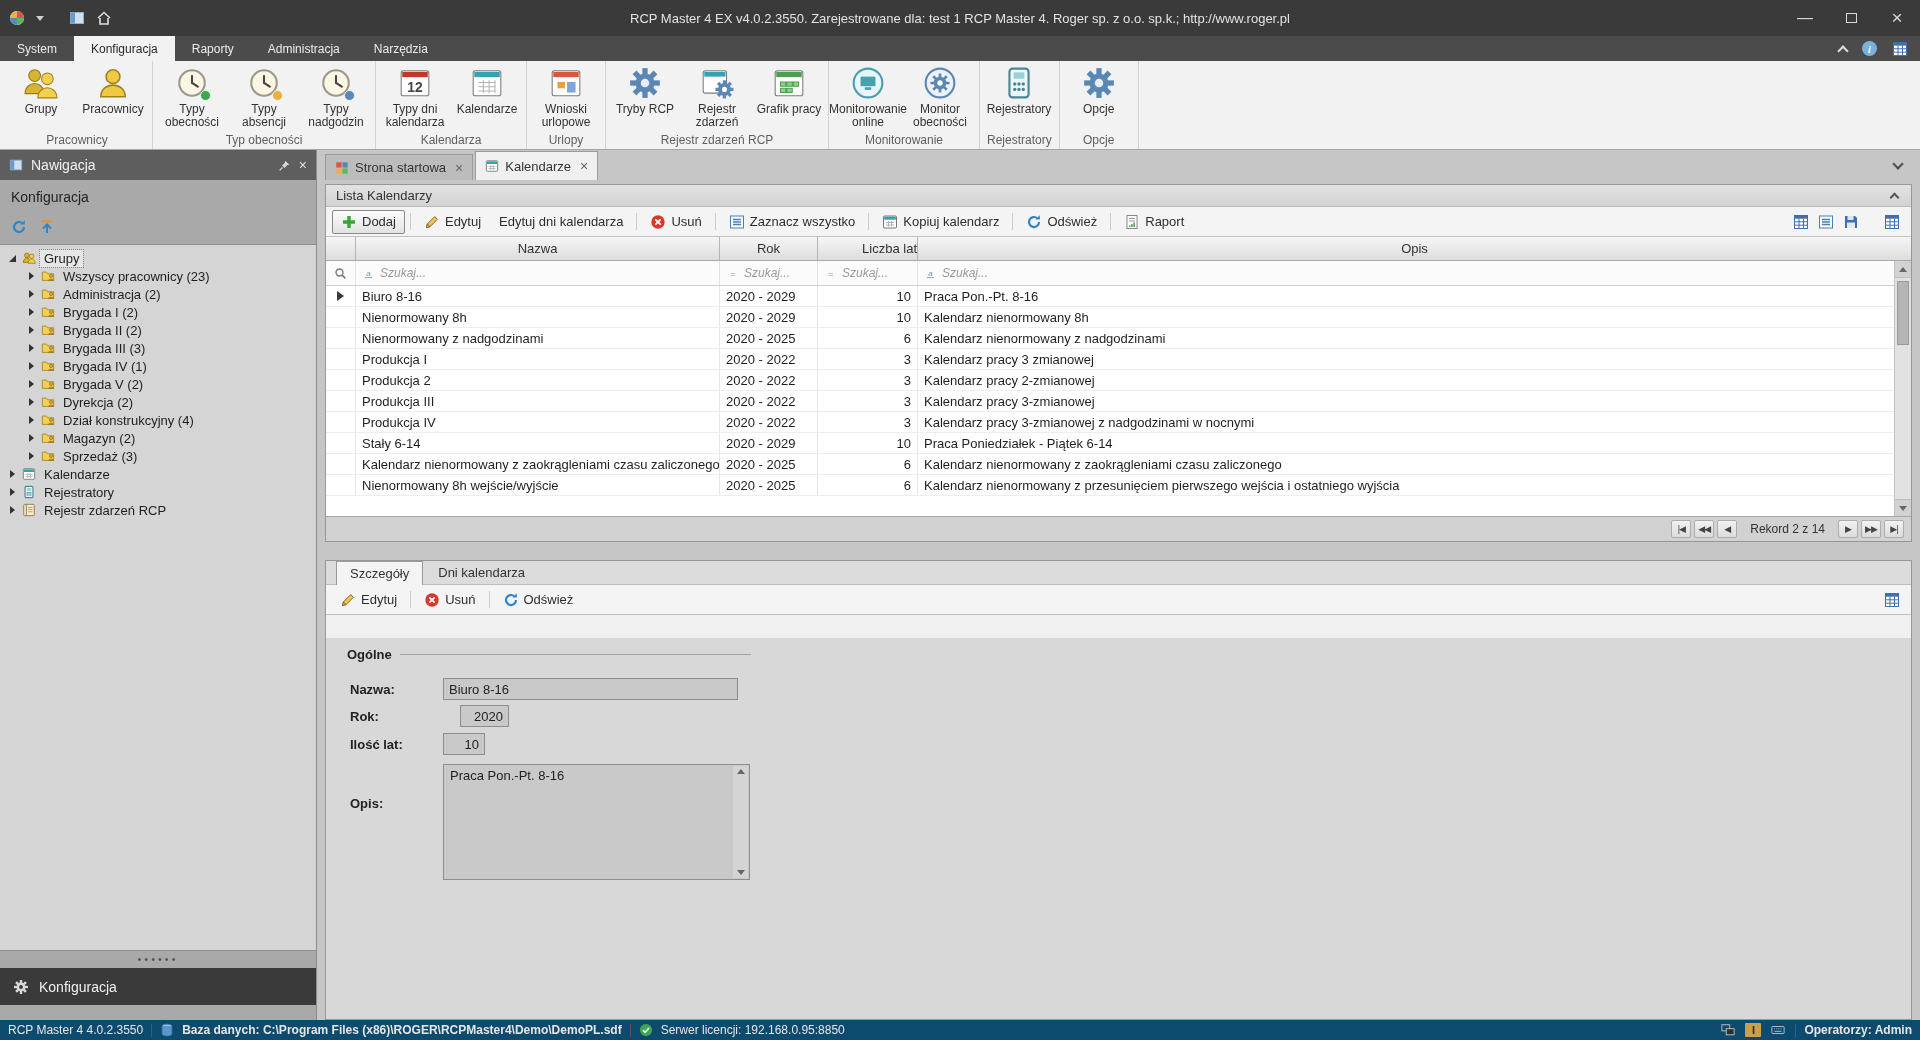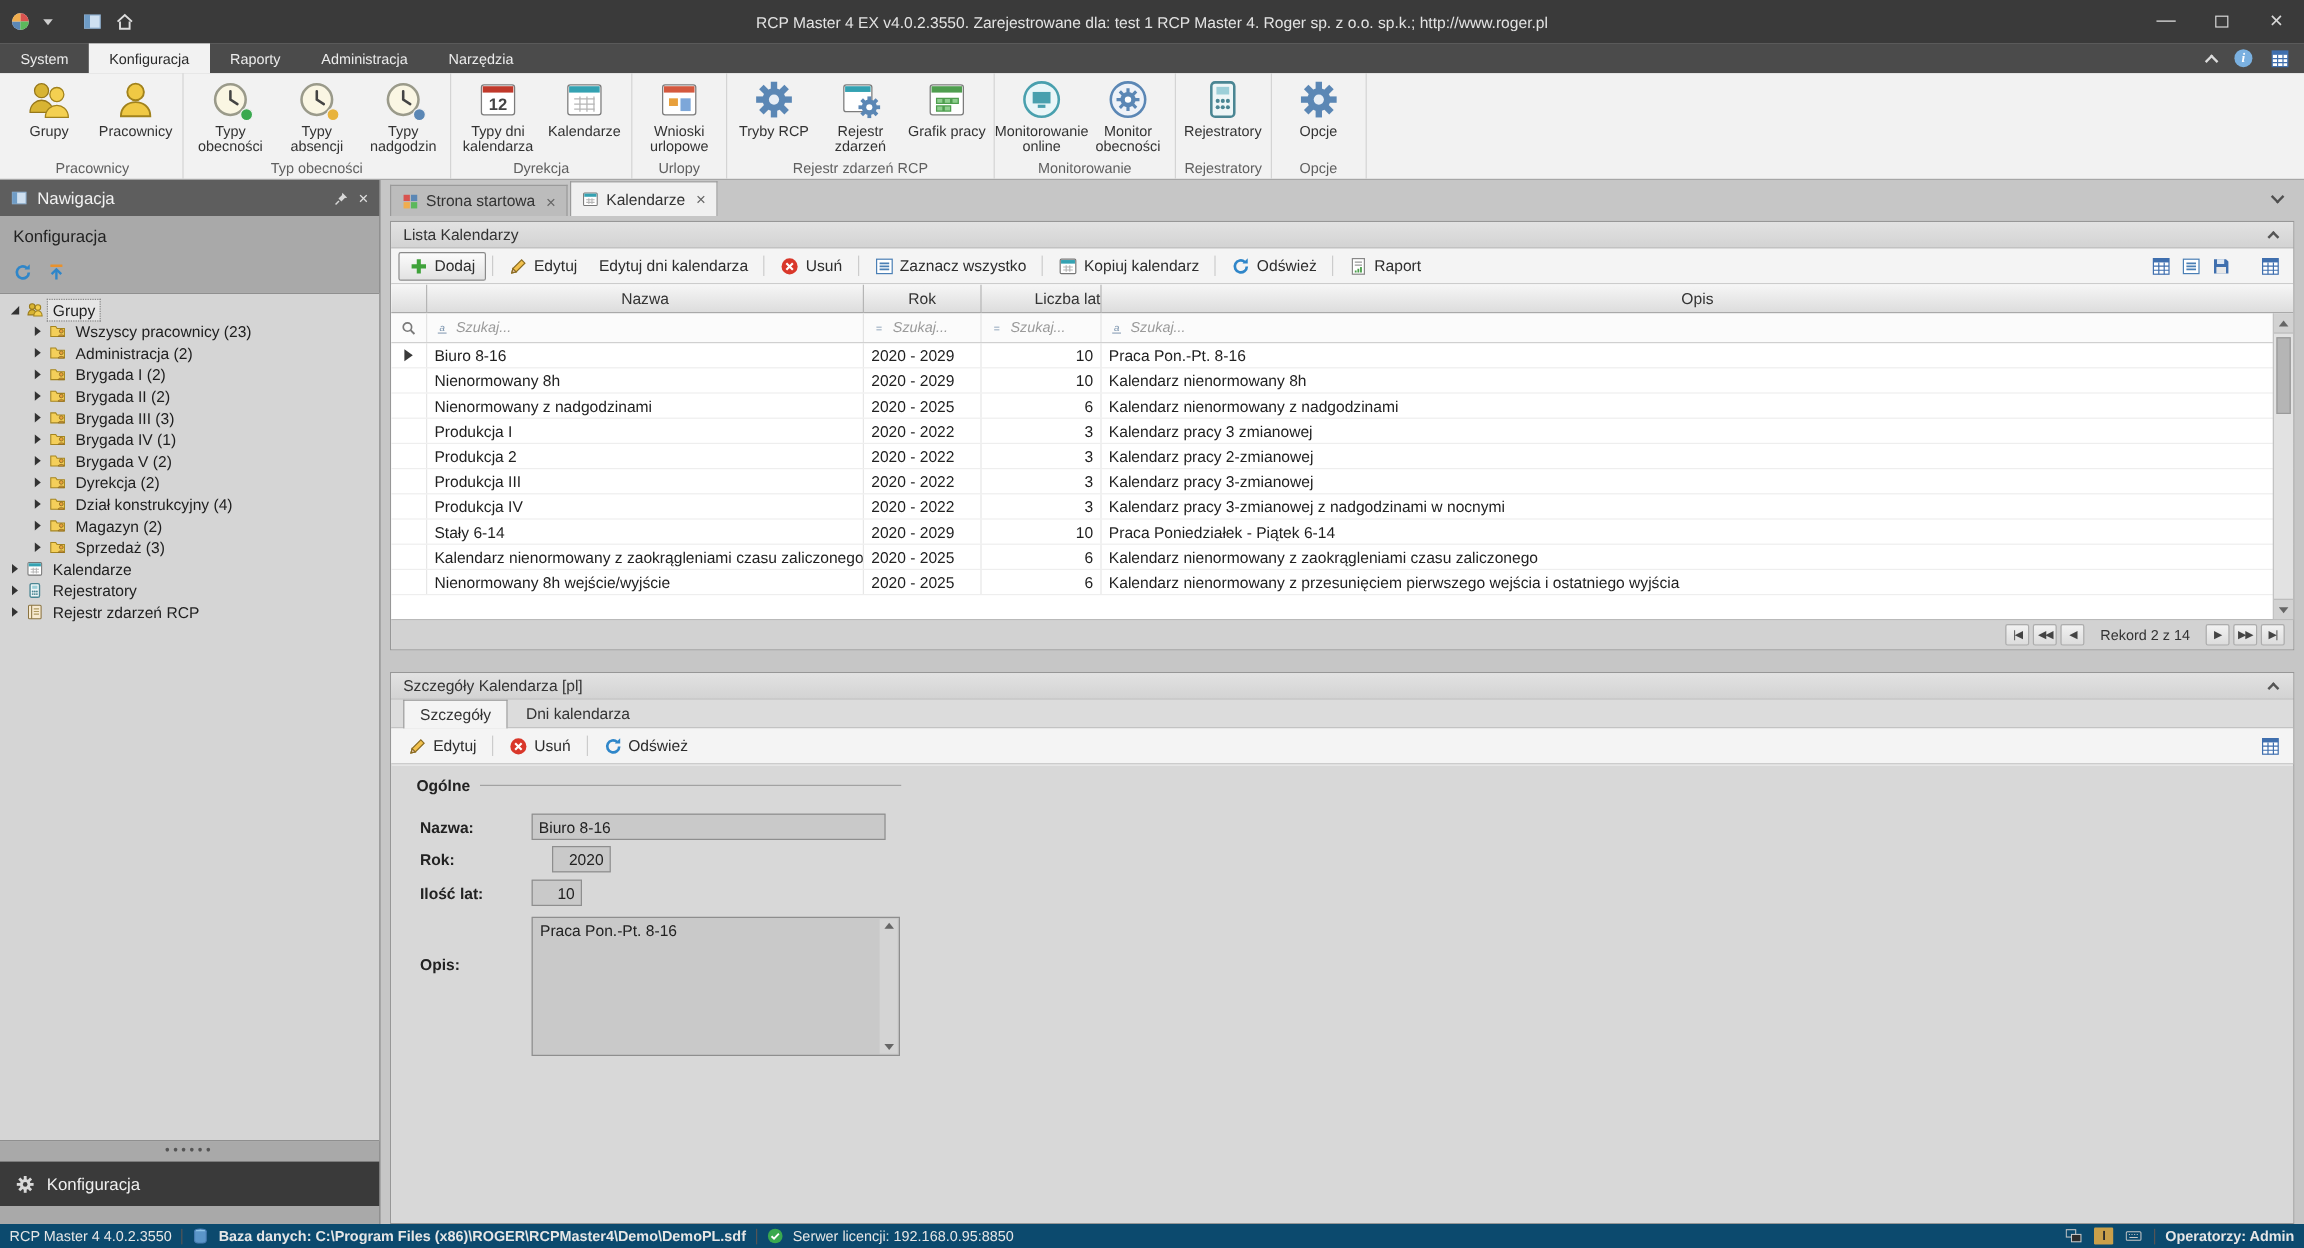--- a/index.html
+++ b/index.html
@@ -456,21 +456,21 @@
         </div>
       <div class="ritem">
           <span class="ric">
             <svg class="ic32">
               <use href="#i-cal"></use>
             </svg>
           </span>
           <span>Kalendarze</span>
         </div>
     </div>
-    <div class="rcaption">Dyrekcja</div>
+    <div class="rcaption">Kalendarza</div>
   </div>
   <div class="rgroup">
     <div class="ritems">
       <div class="ritem">
           <span class="ric">
             <svg class="ic32">
               <use href="#i-calred"></use>
             </svg>
           </span>
           <span>Wnioski urlopowe</span>
@@ -957,24 +957,20 @@
         <span class="pgb">◀◀</span>
         <span class="pgb">◀</span>
         <span class="pg-label">Rekord 2 z 14</span>
         <span class="pgb">▶</span>
         <span class="pgb">▶▶</span>
         <span class="pgb">▶|</span>
       </div>
     </div>
 
     <div class="panel details">
-      <div class="phead">
-        <span>Szczegóły Kalendarza [pl]</span>
-        <span class="chev"></span>
-      </div>
       <div class="dtabs">
         <div class="dtab2 active">Szczegóły</div>
         <div class="dtab2">Dni kalendarza</div>
       </div>
       <div class="ptoolbar">
         <div class="tbtn">
             <svg class="ic16">
               <use href="#i-pencil16"></use>
             </svg>
             <span>Edytuj</span>

